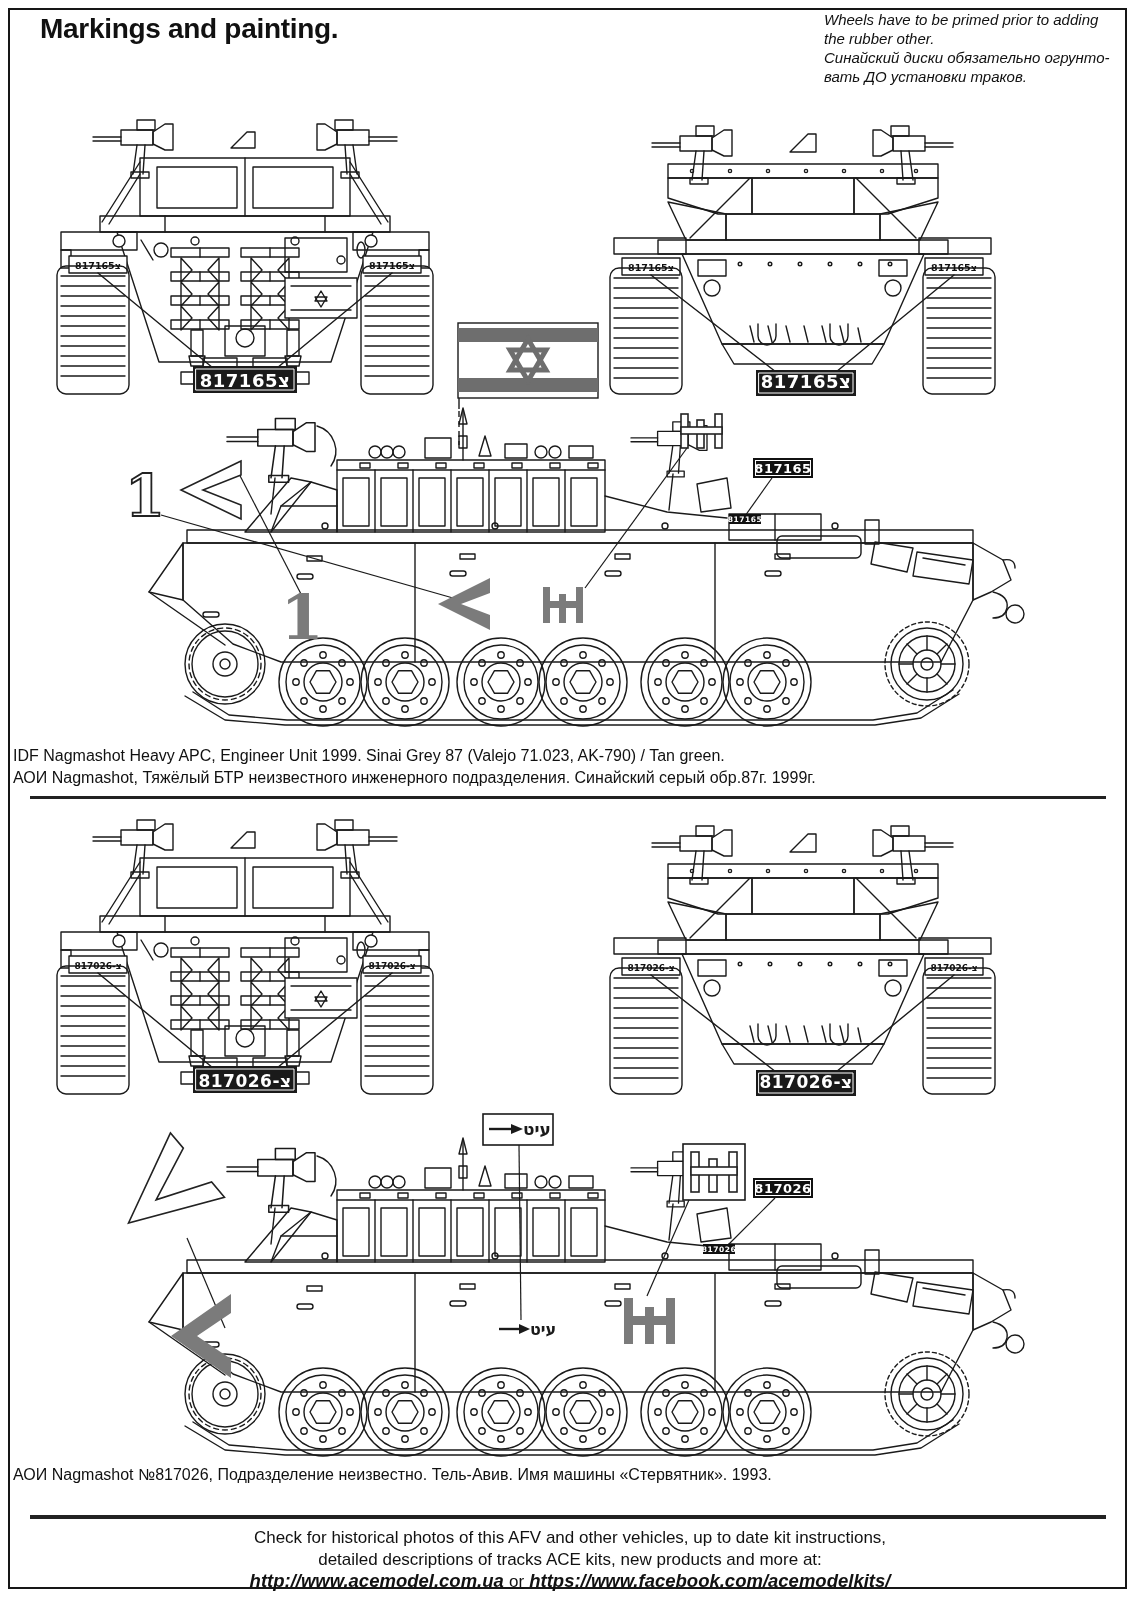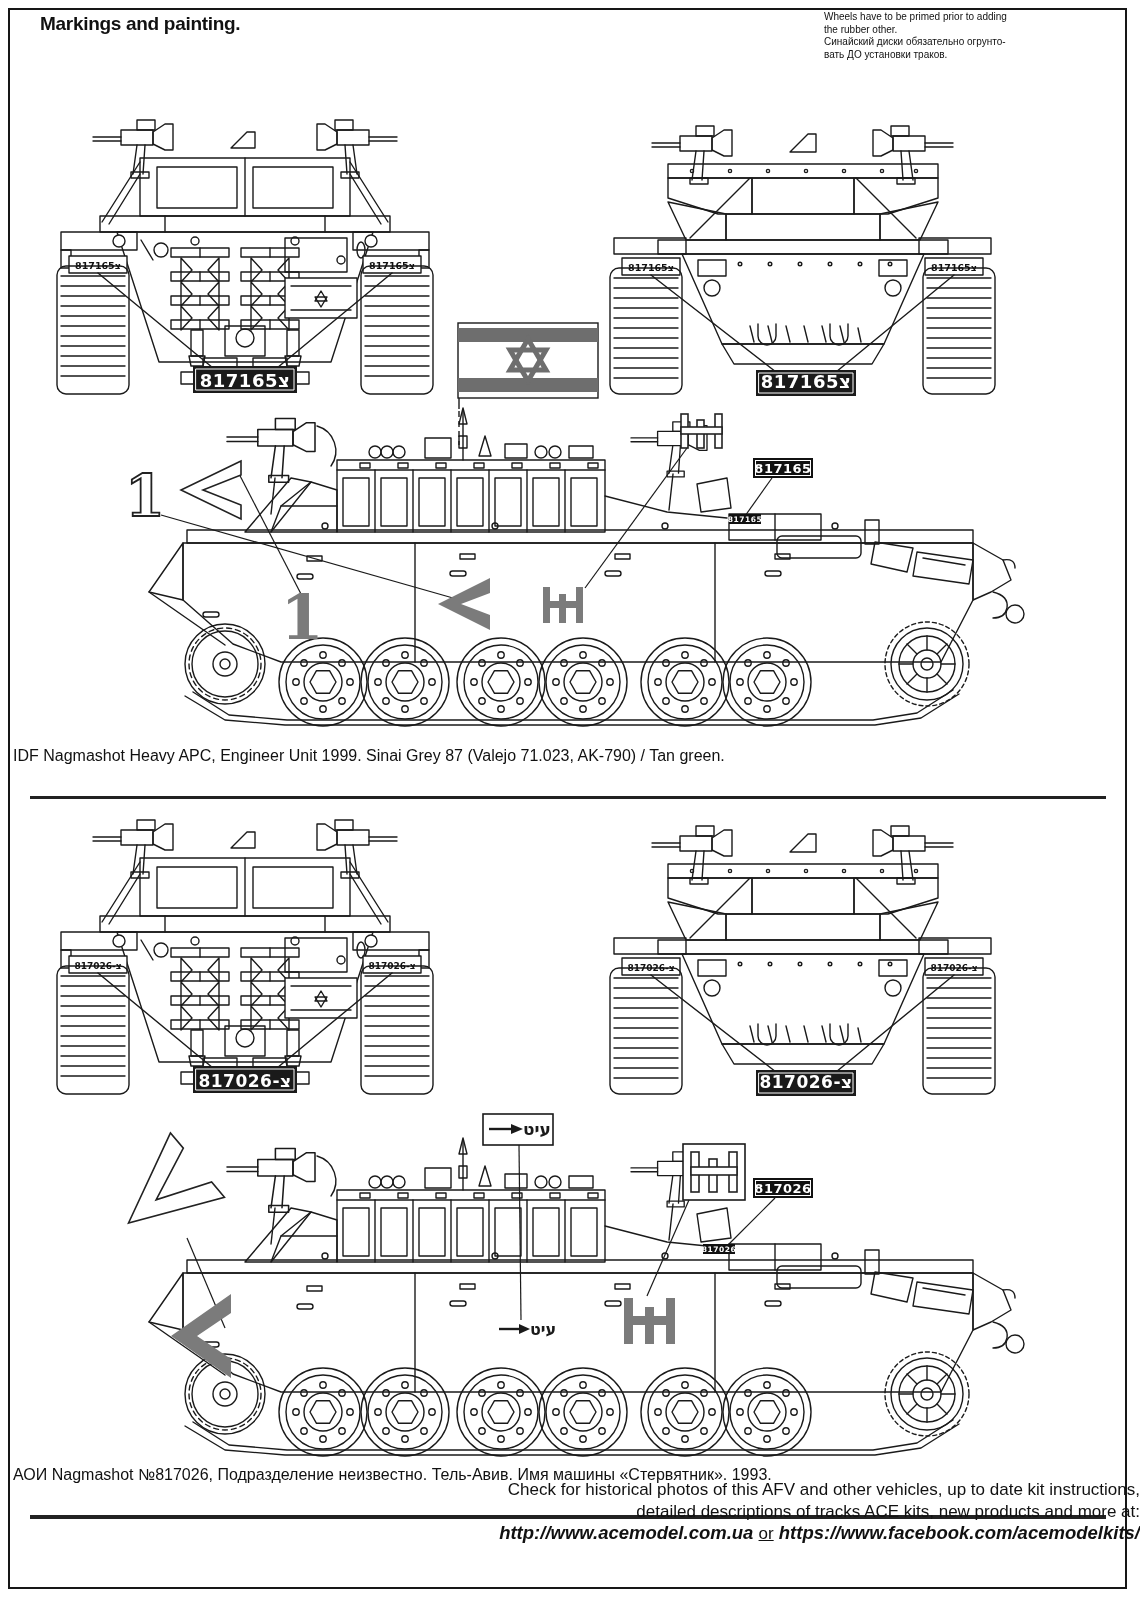--- a/index.html
+++ b/index.html
@@ -1,24 +1,24 @@
 <!DOCTYPE html>
 <html><head>
 <meta charset="utf-8">
 <style>
   html,body{margin:0;padding:0;background:#fff;}
   body{width:1140px;height:1600px;position:relative;overflow:hidden;
        font-family:"Liberation Sans",sans-serif;color:#111;}
   .abs{position:absolute;}
   .page-border{left:8px;top:8px;width:1119px;height:1581px;border:2.5px solid #161616;box-sizing:border-box;}
-  .title{left:40px;top:13px;font-size:19px;font-weight:bold;letter-spacing:-0.3px;}
-  .note{left:824px;top:11px;width:298px;font-size:10px;line-height:1.26;}
+  .title{left:40px;top:13px;font-size:28px;font-weight:bold;letter-spacing:-0.3px;}
+  .note{left:824px;top:11px;width:298px;font-size:15px;font-style:italic;line-height:1.26;}
   .caption{left:13px;width:1105px;font-size:16px;line-height:22px;}
   .divider{left:30px;width:1076px;background:#222;}
-  .footer{left:0;top:1479px;width:1140px;text-align:right;font-size:17px;line-height:21.5px;}
+  .footer{left:0;top:1527px;width:1140px;text-align:center;font-size:17px;line-height:21.5px;}
   .footer .urls{font-size:18.5px;font-weight:bold;font-style:italic;}
   .footer .conj{font-weight:normal;font-style:normal;font-size:17px;text-decoration:underline;}
   svg text{font-family:"DejaVu Sans",sans-serif;}
   .ln,.ln *{stroke:#1a1a1a;fill:none;stroke-width:1.4;stroke-linejoin:round;stroke-linecap:round;}
   .ln .wfill{fill:#fff;}
   .ln .dfill{fill:#1a1a1a;stroke:none;}
   .call{stroke:#1a1a1a;stroke-width:1.2;}
   .gshape{fill:#7b7b7b;stroke:none;}
   .outshape{fill:#fff;stroke:#222;stroke-width:1.6;}
   .outbox{fill:#fff;stroke:#1a1a1a;stroke-width:1.6;}
@@ -349,20 +349,21 @@
     </g>
     <rect class="bplate" x="678" y="56" width="60" height="20"></rect>
     <rect class="bplate-inner" x="680.5" y="58.5" width="55" height="15"></rect>
     <text class="ptext" x="708" y="71" font-size="13">817165</text>
     <rect class="bplate" x="654" y="112" width="32" height="10"></rect>
     <text class="ptext" x="670" y="120" font-size="7.5">817165</text>
   </svg>
 
   <div class="abs caption" style="top:745px">
     <div>IDF Nagmashot  Heavy APC, Engineer Unit 1999. Sinai Grey 87 (Valejo 71.023, AK-790) / Tan green.</div>
+    <div>АОИ Nagmashot, Тяжёлый БТР неизвестного инженерного подразделения. Синайский серый обр.87г. 1999г.</div>
   </div>
 
   <div class="abs divider" style="top:796px;height:3px"></div>
 
   <svg class="abs" style="left:45px;top:810px" width="400" height="295" viewBox="0 0 400 295">
     <use href="#art-rear"></use>
     <text class="fptext" x="53" y="159" font-size="9">817026-צ</text>
     <text class="fptext" x="347" y="159" font-size="9">817026-צ</text>
     <text class="ptext" x="200" y="277" font-size="17">817026-צ</text>
   </svg>

